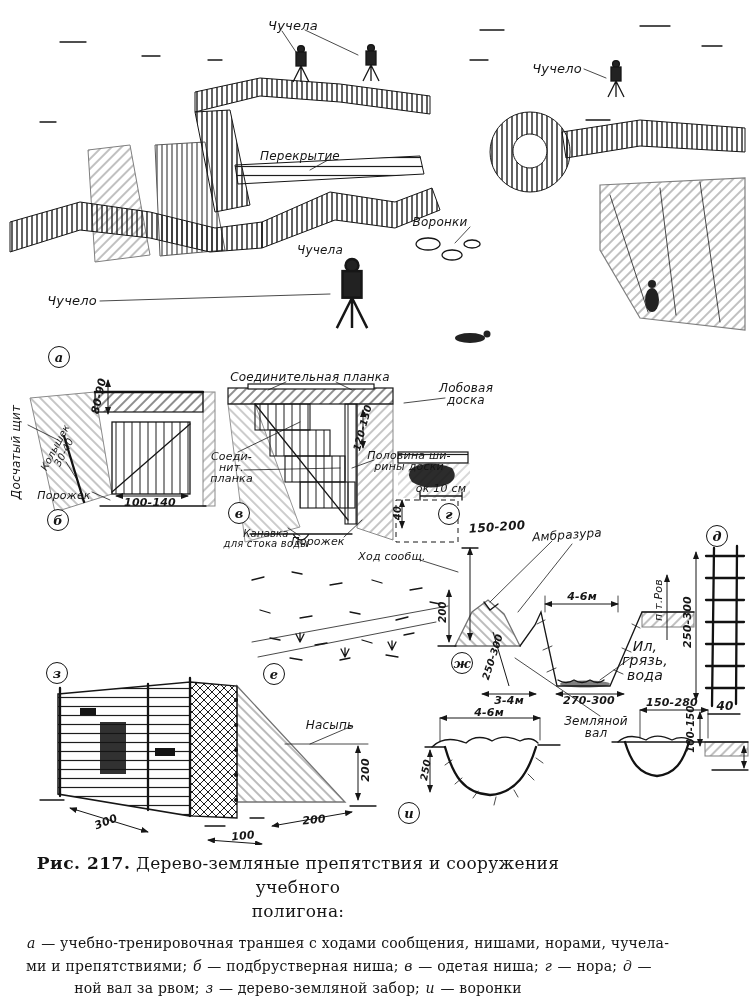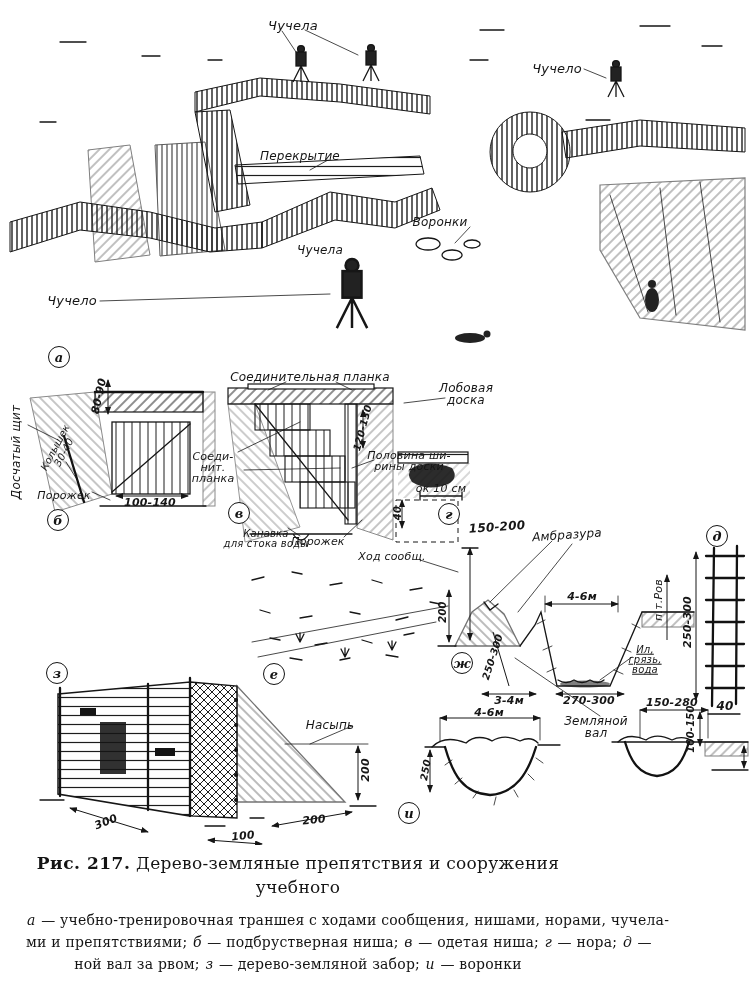--- a/index.html
+++ b/index.html
@@ -229,42 +229,42 @@
         <span class="fl" style="left: 72px; top: 301px; font-size: 13px; transform: translate(-50%, -50%) rotate(0deg);">Чучело</span>
         <span class="fl" style="left: 16px; top: 452px; font-size: 12px; transform: translate(-50%, -50%) rotate(-90deg);">Досчатый щит</span>
         <span class="fl b" style="left: 99px; top: 396px; font-size: 11px; transform: translate(-50%, -50%) rotate(-78deg);">80-90</span>
         <span class="fl" style="left: 60px; top: 450px; font-size: 10px; transform: translate(-50%, -50%) rotate(-62deg);">Колышек
 30-40</span>
         <span class="fl" style="left: 64px; top: 496px; font-size: 11px; transform: translate(-50%, -50%) rotate(0deg);">Порожек</span>
         <span class="fl b" style="left: 150px; top: 503px; font-size: 11px; transform: translate(-50%, -50%) rotate(0deg);">100-140</span>
         <span class="fl" style="left: 310px; top: 377px; font-size: 12px; transform: translate(-50%, -50%) rotate(0deg);">Соединительная планка</span>
         <span class="fl" style="left: 466px; top: 394px; font-size: 12px; transform: translate(-50%, -50%) rotate(0deg);">Лобовая
 доска</span>
-        <span class="fl" style="left: 213px; top: 468px; font-size: 11px; transform: translate(-50%, -50%) rotate(0deg);">Соеди-
+        <span class="fl" style="left: 213px; top: 468px; font-size: 11px; transform: translate(-50%, -50%) rotate(0deg); padding-left: 37px;">Соеди-
 нит.
 планка</span>
         <span class="fl b" style="left: 363px; top: 428px; font-size: 10px; transform: translate(-50%, -50%) rotate(-75deg);">120-130</span>
         <span class="fl" style="left: 266px; top: 539px; font-size: 10px; transform: translate(-50%, -50%) rotate(0deg);">Канавка
 для стока воды</span>
         <span class="fl" style="left: 318px; top: 542px; font-size: 11px; transform: translate(-50%, -50%) rotate(0deg);">Порожек</span>
         <span class="fl" style="left: 409px; top: 461px; font-size: 11px; transform: translate(-50%, -50%) rotate(0deg);">Половина ши-
 рины доски</span>
         <span class="fl" style="left: 441px; top: 489px; font-size: 11px; transform: translate(-50%, -50%) rotate(0deg);">ок 10 см</span>
         <span class="fl b" style="left: 398px; top: 513px; font-size: 10px; transform: translate(-50%, -50%) rotate(-90deg);">40</span>
         <span class="fl" style="left: 392px; top: 557px; font-size: 11px; transform: translate(-50%, -50%) rotate(0deg);">Ход сообщ.</span>
         <span class="fl b" style="left: 497px; top: 527px; font-size: 12px; transform: translate(-50%, -50%) rotate(-4deg);">150-200</span>
         <span class="fl" style="left: 567px; top: 535px; font-size: 12px; transform: translate(-50%, -50%) rotate(-4deg);">Амбразура</span>
         <span class="fl b" style="left: 443px; top: 612px; font-size: 10px; transform: translate(-50%, -50%) rotate(-90deg);">200</span>
         <span class="fl b" style="left: 582px; top: 597px; font-size: 11px; transform: translate(-50%, -50%) rotate(0deg);">4-6м</span>
         <span class="fl" style="left: 659px; top: 600px; font-size: 11px; transform: translate(-50%, -50%) rotate(-90deg);">п.т.Ров</span>
         <span class="fl b" style="left: 688px; top: 622px; font-size: 11px; transform: translate(-50%, -50%) rotate(-90deg);">250-300</span>
         <span class="fl b" style="left: 493px; top: 657px; font-size: 10px; transform: translate(-50%, -50%) rotate(-72deg);">250-300</span>
         <span class="fl b" style="left: 509px; top: 701px; font-size: 11px; transform: translate(-50%, -50%) rotate(0deg);">3-4м</span>
         <span class="fl b" style="left: 589px; top: 701px; font-size: 11px; transform: translate(-50%, -50%) rotate(0deg);">270-300</span>
-        <span class="fl" style="left: 645px; top: 660px; font-size: 10px; transform: translate(-50%, -50%) rotate(0deg); text-decoration: underline;">Ил,
+        <span class="fl" style="left: 645px; top: 660px; font-size: 14px; transform: translate(-50%, -50%) rotate(0deg);">Ил,
 грязь,
 вода</span>
         <span class="fl b" style="left: 489px; top: 713px; font-size: 11px; transform: translate(-50%, -50%) rotate(0deg);">4-6м</span>
         <span class="fl" style="left: 596px; top: 727px; font-size: 12px; transform: translate(-50%, -50%) rotate(0deg);">Земляной
 вал</span>
         <span class="fl b" style="left: 672px; top: 703px; font-size: 11px; transform: translate(-50%, -50%) rotate(0deg); text-align: right;">150-280</span>
         <span class="fl b" style="left: 691px; top: 729px; font-size: 10px; transform: translate(-50%, -50%) rotate(-90deg);">100-150</span>
         <span class="fl b" style="left: 725px; top: 706px; font-size: 12px; transform: translate(-50%, -50%) rotate(0deg);">40</span>
         <span class="fl" style="left: 330px; top: 725px; font-size: 12px; transform: translate(-50%, -50%) rotate(0deg);">Насыпь</span>
         <span class="fl b" style="left: 366px; top: 770px; font-size: 11px; transform: translate(-50%, -50%) rotate(-90deg);">200</span>
@@ -279,20 +279,21 @@
         <span class="badge" style="left: 717px; top: 536px;">д</span>
         <span class="badge" style="left: 274px; top: 674px;">е</span>
         <span class="badge" style="left: 462px; top: 663px;">ж</span>
         <span class="badge" style="left: 57px; top: 673px;">з</span>
         <span class="badge" style="left: 409px; top: 813px;">и</span>
       </div>
   </div>
 
   <div class="caption">
     <div><b>Рис. 217.</b> <span>Дерево-земляные препятствия и сооружения учебного</span></div>
+    <div>полигона:</div>
   </div>
 
   <div class="legend">
       <div class="lg-line"><i>а</i><span> — учебно-тренировочная траншея с ходами сообщения, нишами, норами, чучела-</span></div>
       <div class="lg-line"><span>ми и препятствиями; </span><i>б</i><span> — подбрустверная ниша; </span><i>в</i><span> — одетая ниша; </span><i>г</i><span> — нора; </span><i>д</i><span> —</span></div>
       <div class="lg-line"><span>ной вал за рвом; </span><i>з</i><span> — дерево-земляной забор; </span><i>и</i><span> — воронки</span></div>
     </div>
 </div>
 
 </body></html>

